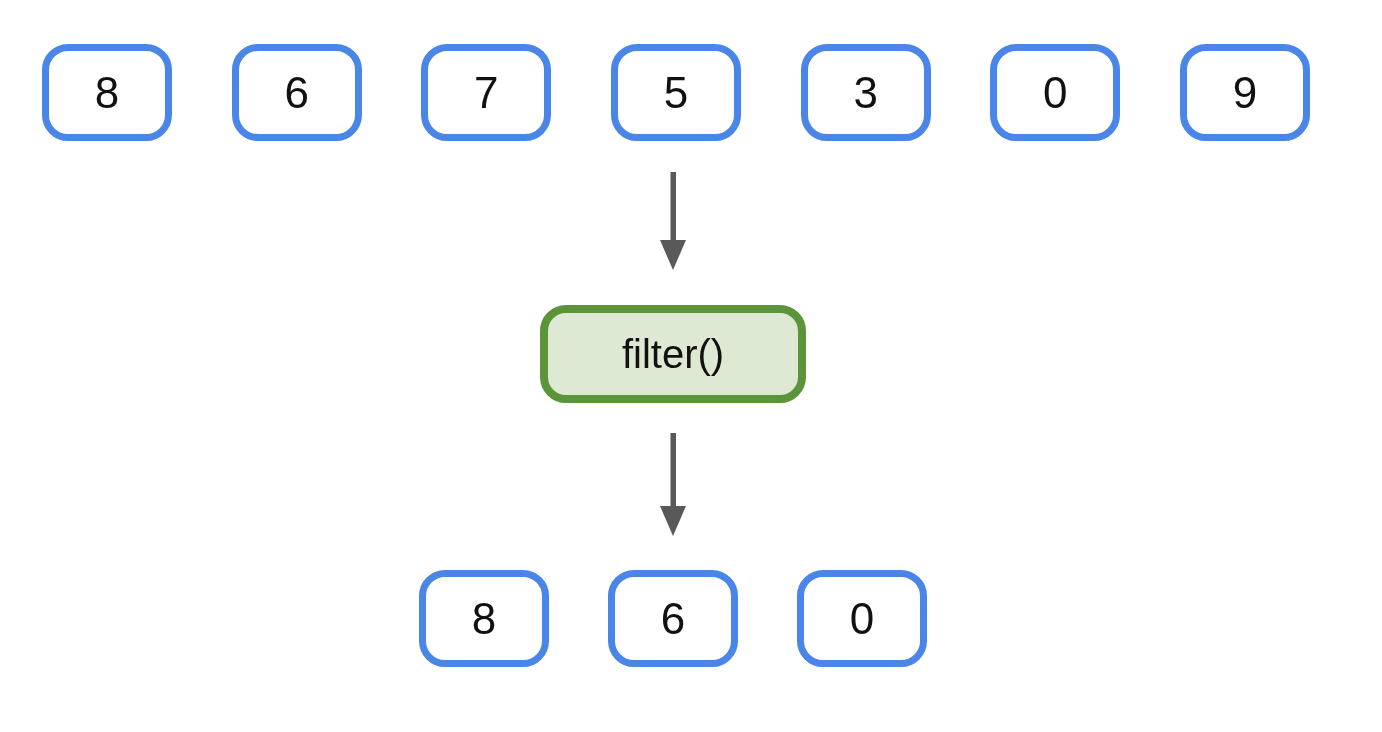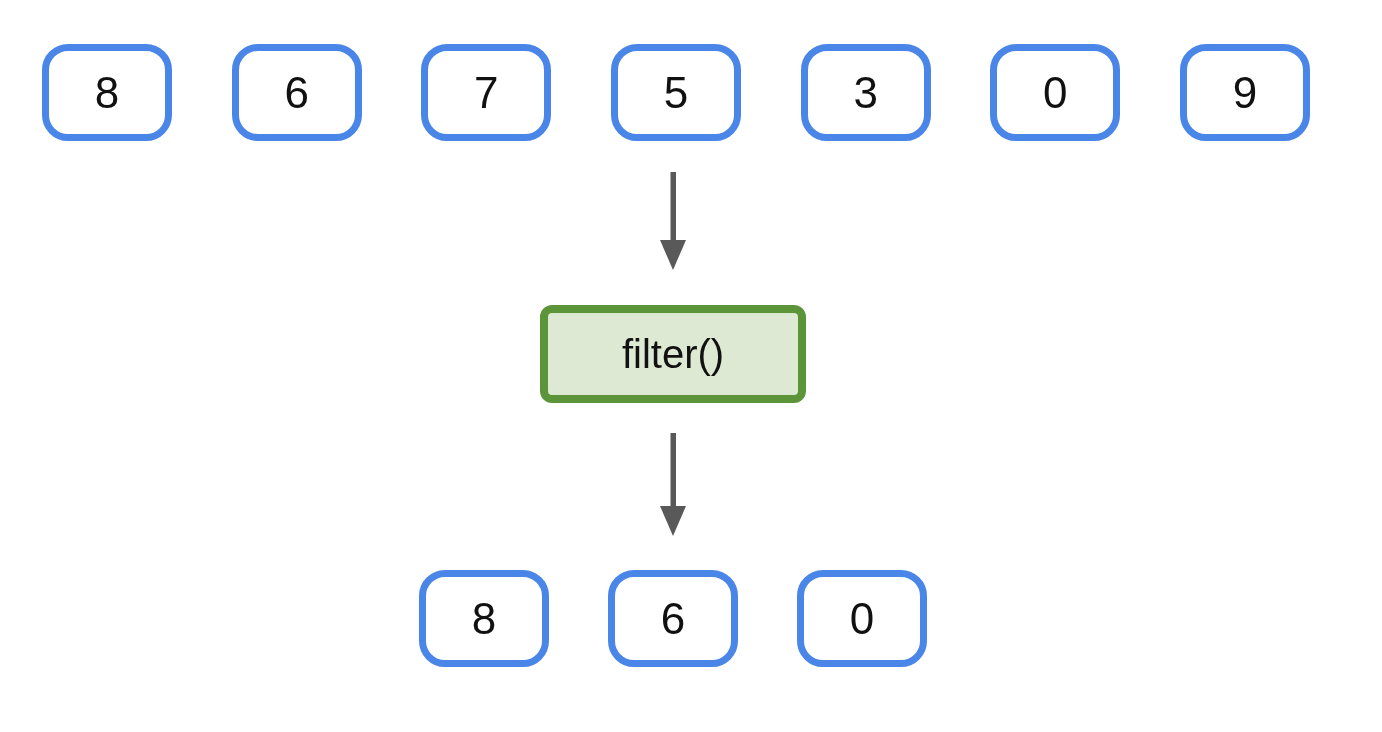--- a/index.html
+++ b/index.html
@@ -66,21 +66,21 @@
   .arrow-2 { top: 433px; }
   .fn-box {
     position: absolute;
     top: 305px;
     left: 673px;
     transform: translateX(-50%);
     width: 266px;
     height: 98px;
     background: var(--function-fill);
     border: 8px solid var(--function-border);
-    border-radius: 12px;
+    border-radius: 26px;
     display: flex;
     align-items: center;
     justify-content: center;
   }
   .fn-label {
     font-size: 40px;
     line-height: 1;
     color: var(--text);
   }
 </style>

